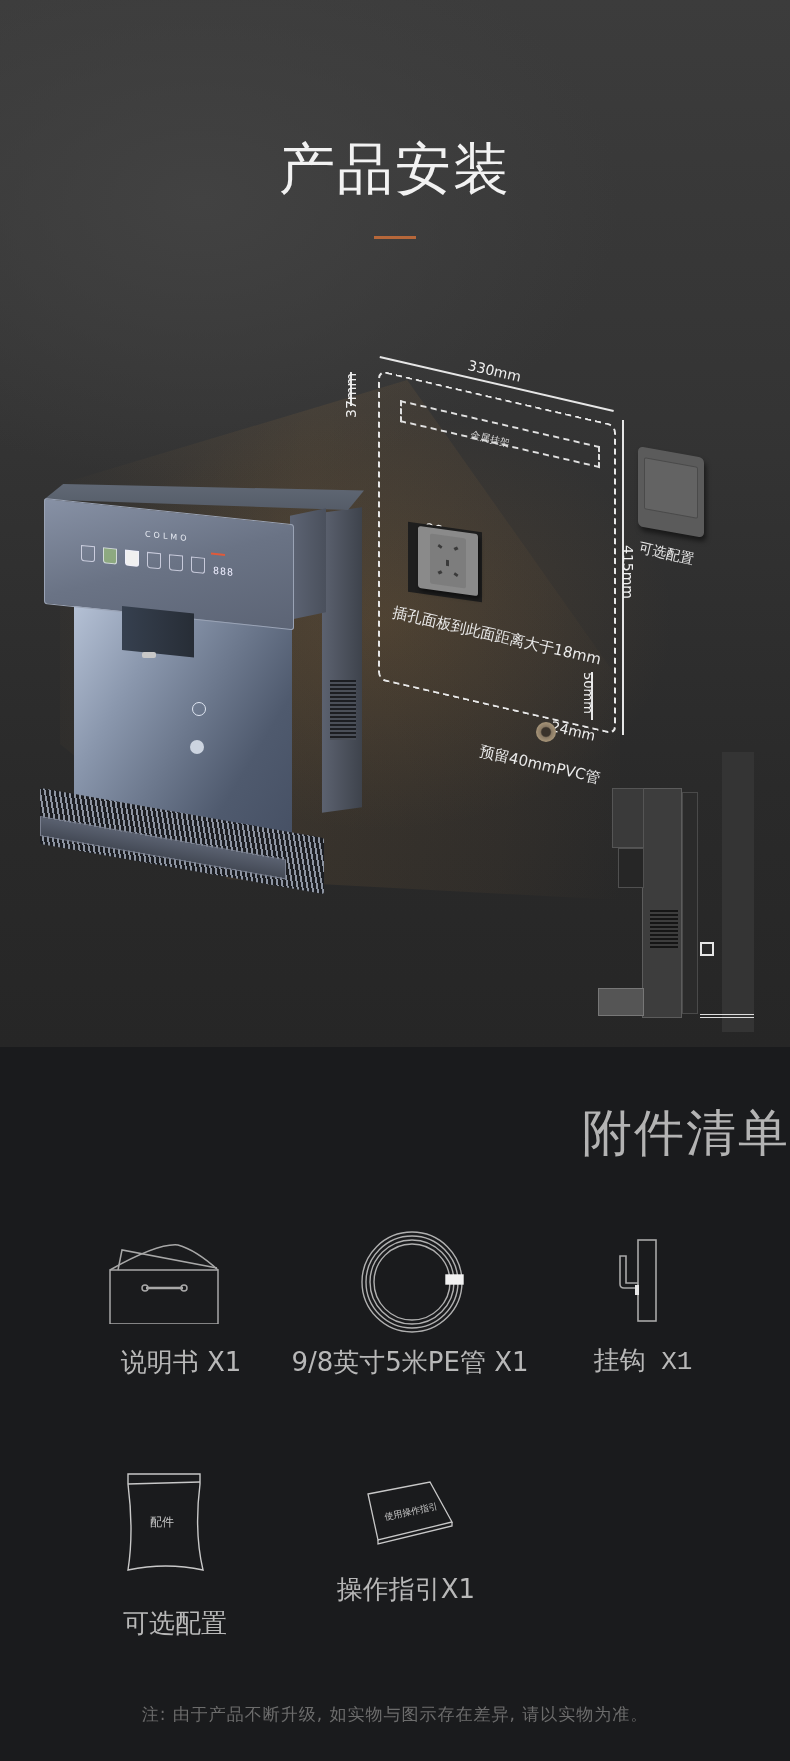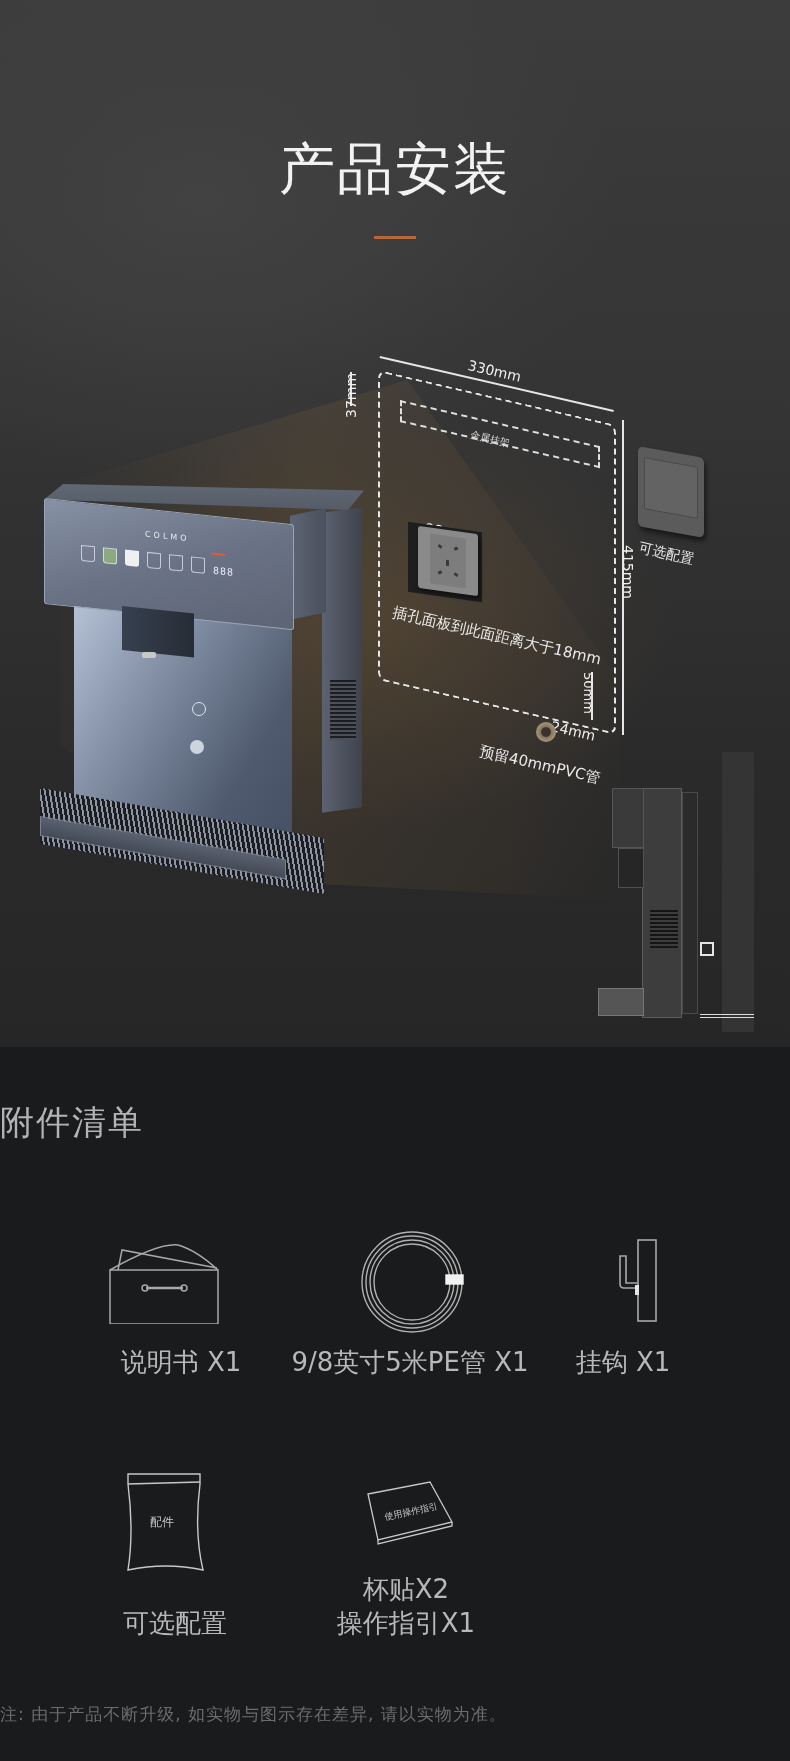--- a/index.html
+++ b/index.html
@@ -159,29 +159,29 @@
   .sv-head { position: absolute; left: 0; top: 36px; width: 32px; height: 60px; background: #3a3a3a; border: 1px solid #555; }
   .sv-spout { position: absolute; left: 6px; top: 96px; width: 26px; height: 40px; background: #262626; border: 1px solid #505050; }
   .sv-back { position: absolute; left: 70px; top: 40px; width: 16px; height: 222px; background: #2b2b2b; border: 1px solid #4a4a4a; }
   .sv-vent { position: absolute; left: 38px; top: 158px; width: 28px; height: 40px; background: repeating-linear-gradient(180deg, #151515 0 2px, #3d3d3d 2px 4px); }
   .sv-tray { position: absolute; left: -14px; top: 236px; width: 46px; height: 28px; background: #555; border: 1px solid #777; }
   .sv-plug { position: absolute; left: 88px; top: 190px; width: 14px; height: 14px; border: 2px solid #e5e5e5; }
   .sv-pipe { position: absolute; left: 88px; top: 262px; width: 54px; height: 4px; border-top: 1px solid #ddd; border-bottom: 1px solid #ddd; }
 
   
   .acc-title {
-    position: absolute; left: 0; width: 790px; top: 1100px; text-align: left;
-    color: #b3b3b3; font-size: 34px; font-weight: 300; letter-spacing: 2px;
+    position: absolute; left: 0; width: 790px; top: 1100px; text-align: right;
+    color: #b3b3b3; font-size: 50px; font-weight: 300; letter-spacing: 2px;
   }
   .acc-item { position: absolute; text-align: center; color: #b8b8b8; }
   .acc-label { font-size: 26px; line-height: 34px; white-space: nowrap; }
   .acc-icon { position: absolute; }
 
   .footnote {
-    position: absolute; left: 0; width: 790px; top: 1703px; 
+    position: absolute; left: 0; width: 790px; top: 1703px; text-align: center;
     color: #6c6c6c; font-size: 17px; letter-spacing: 1px;
   }
 </style>
 </head>
 <body>
 
 <section class="install">
   <h1 class="install-title">产品安装</h1>
   <div class="title-underline"></div>
 
@@ -293,21 +293,21 @@
     <div class="acc-label">9/8英寸5米PE管 X1</div>
   </div>
 
   <div class="acc-icon" style="left:616px;top:1238px;">
     <svg width="44" height="86" viewBox="0 0 44 86" fill="none" stroke="#a8a8a8" stroke-width="1.6">
       <rect x="22" y="2" width="18" height="81"></rect>
       <path d="M22 50 L 8 50 Q 4 50 4 46 L 4 18 L 10 18 L 10 45 L 22 45"></path>
       <rect x="19" y="47" width="4" height="10" fill="#e6e6e6" stroke="none"></rect>
     </svg>
   </div>
-  <div class="acc-item" style="left:548px;top:1345px;width:150px;">
+  <div class="acc-item" style="left:568px;top:1345px;width:150px;font-family:Liberation Mono, monospace;">
     <div class="acc-label">挂钩 X1</div>
   </div>
 
   <div class="acc-icon" style="left:126px;top:1472px;">
     <svg width="80" height="104" viewBox="0 0 80 104" fill="none" stroke="#c8c8c8" stroke-width="1.4">
       <path d="M2 2 L 74 2 L 74 12 Q 68 60 77 98 Q 40 90 2 98 Q 8 60 2 12 Z"></path>
       <line x1="2" y1="12" x2="74" y2="10"></line>
       <text x="24" y="54" fill="#c8c8c8" stroke="none" font-size="12" font-family="DejaVu Sans, sans-serif">配件</text>
     </svg>
   </div>
@@ -316,18 +316,17 @@
   </div>
 
   <div class="acc-icon" style="left:364px;top:1480px;">
     <svg width="92" height="66" viewBox="0 0 92 66" fill="none" stroke="#c8c8c8" stroke-width="1.3">
       <path d="M4 14 L 66 2 L 88 42 L 14 60 Z"></path>
       <path d="M14 60 L 14 64 L 88 46 L 88 42"></path>
       <text x="20" y="36" fill="#c8c8c8" stroke="none" font-size="9" font-family="DejaVu Sans, sans-serif" transform="rotate(-12 40 32)">使用操作指引</text>
     </svg>
   </div>
   <div class="acc-item" style="left:316px;top:1572px;width:180px;">
-    <div class="acc-label">杯贴X2</div>
     <div class="acc-label">操作指引X1</div>
   </div>
 
   <div class="footnote">注: 由于产品不断升级, 如实物与图示存在差异, 请以实物为准。</div>
 </section>
 
 </body></html>

